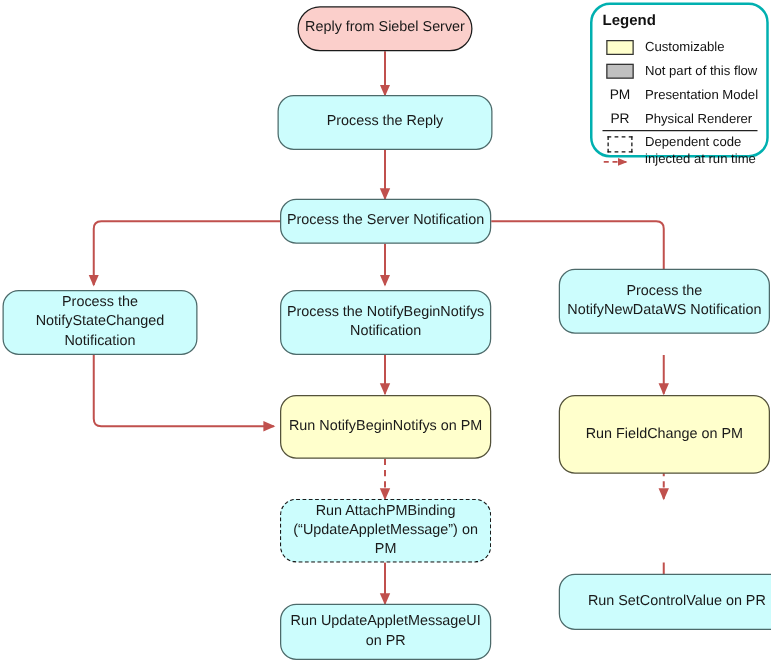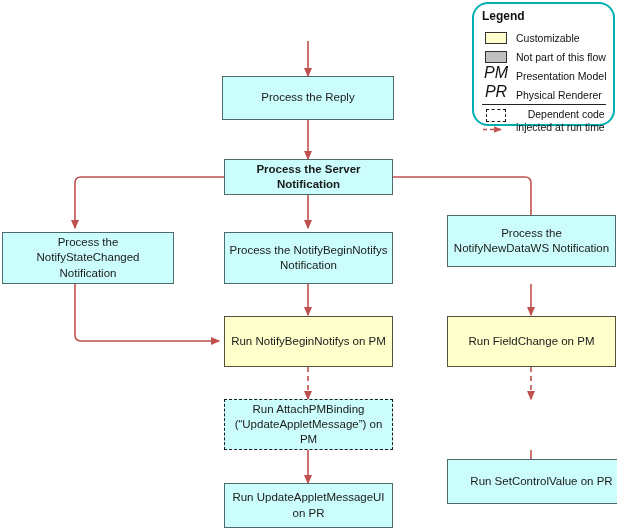--- a/index.html
+++ b/index.html
@@ -30,20 +30,21 @@
     position: absolute;
     box-sizing: border-box;
     display: flex;
     align-items: center;
     justify-content: center;
     text-align: center;
     font-size: 11.5px;
     color: #1a1a1a;
     line-height: 1.32;
     padding: 2px 4px;
+    border-radius: 13px;
   }
   .node-terminator {
     background: #fbcfcb;
     border: 1.3px solid #1b1b1b;
     border-radius: 24px;
   }
   .node-process {
     background: #ccfdfd;
     border: 1.3px solid #4c6a6a;
   }
@@ -79,23 +80,22 @@
     align-items: flex-end;
     height: 18px;
     margin-bottom: 1px;
   }
   .legend-key {
     width: 30px;
     flex: 0 0 30px;
     display: flex;
     align-items: center;
     justify-content: center;
-    font-size: 16px;
-    color: #111;
-    font-style: italic;
+    font-size: 11px;
+    color: #111;
   }
   .legend-label {
     font-size: 10.5px;
     color: #111;
     margin-left: 5px;
     white-space: nowrap;
     line-height: 1.15;
   }
   .swatch {
     width: 22px;
@@ -107,21 +107,20 @@
   .swatch-gray   { background: #c0c0c0; }
   .legend-sep {
     border: none;
     border-top: 1.2px solid #222;
     margin: 3px 1px 3px 1px;
   }
   .legend-stack {
     display: flex;
     align-items: flex-start;
     margin-top: 1px;
-    text-align: right;
   }
   .legend-stack .legend-key {
     flex-direction: column;
     justify-content: flex-start;
     padding-top: 1px;
   }
   .legend-label-2 {
     font-size: 10.5px;
     color: #111;
     margin-left: 5px;
@@ -166,46 +165,49 @@
 
     <path d="M308,367 L308,399" stroke="#c0504d" stroke-width="1.6" fill="none" stroke-dasharray="5,4" marker-end="url(#arrowhead)"></path>
 
     <path d="M531,367 L531,399" stroke="#c0504d" stroke-width="1.6" fill="none" stroke-dasharray="5,4" marker-end="url(#arrowhead)"></path>
 
     <path d="M308,450 L308,483" stroke="#c0504d" stroke-width="1.6" fill="none" marker-end="url(#arrowhead)"></path>
 
     <path d="M531,450 L531,483" stroke="#c0504d" stroke-width="1.6" fill="none" marker-end="url(#arrowhead)"></path>
   </svg>
 
+  <div class="node node-terminator" style="left:238px; top:5px; width:140px; height:36px;">
+    <span>Reply from Siebel Server</span>
+  </div>
 
   <div class="node node-process" style="left:222px; top:76px; width:172px; height:44px;">
     <span>Process the Reply</span>
   </div>
 
-  <div class="node node-process" style="left:224px; top:159px; width:169px; height:36px;font-weight:bold;">
+  <div class="node node-process" style="left:224px; top:159px; width:169px; height:36px;">
     <span>Process the Server Notification</span>
   </div>
 
-  <div class="node node-process" style="left:2px; top:232px; width:172px; height:52px;">
+  <div class="node node-process" style="left:2px; top:232px; width:156px; height:52px;">
     <span>Process the NotifyStateChanged Notification</span>
   </div>
 
   <div class="node node-process" style="left:224px; top:232px; width:169px; height:52px;text-align:center;">
     <span>Process the NotifyBeginNotifys Notification</span>
   </div>
 
   <div class="node node-process" style="left:447px; top:215px; width:169px; height:52px;">
     <span>Process the  NotifyNewDataWS Notification</span>
   </div>
 
   <div class="node node-custom" style="left:224px; top:316px; width:169px; height:51px;">
     <span>Run NotifyBeginNotifys on PM</span>
   </div>
 
-  <div class="node node-custom" style="left:447px; top:316px; width:169px; height:51px;">
+  <div class="node node-custom" style="left:447px; top:316px; width:169px; height:63px;">
     <span>Run FieldChange on PM</span>
   </div>
 
   <div class="node node-dashed" style="left:224px; top:399px; width:169px; height:51px;">
     <span>Run AttachPMBinding (“UpdateAppletMessage”) on PM</span>
   </div>
 
 
   <div class="node node-process" style="left:224px; top:483px; width:169px; height:45px;">
     <span>Run UpdateAppletMessageUI on PR</span>

